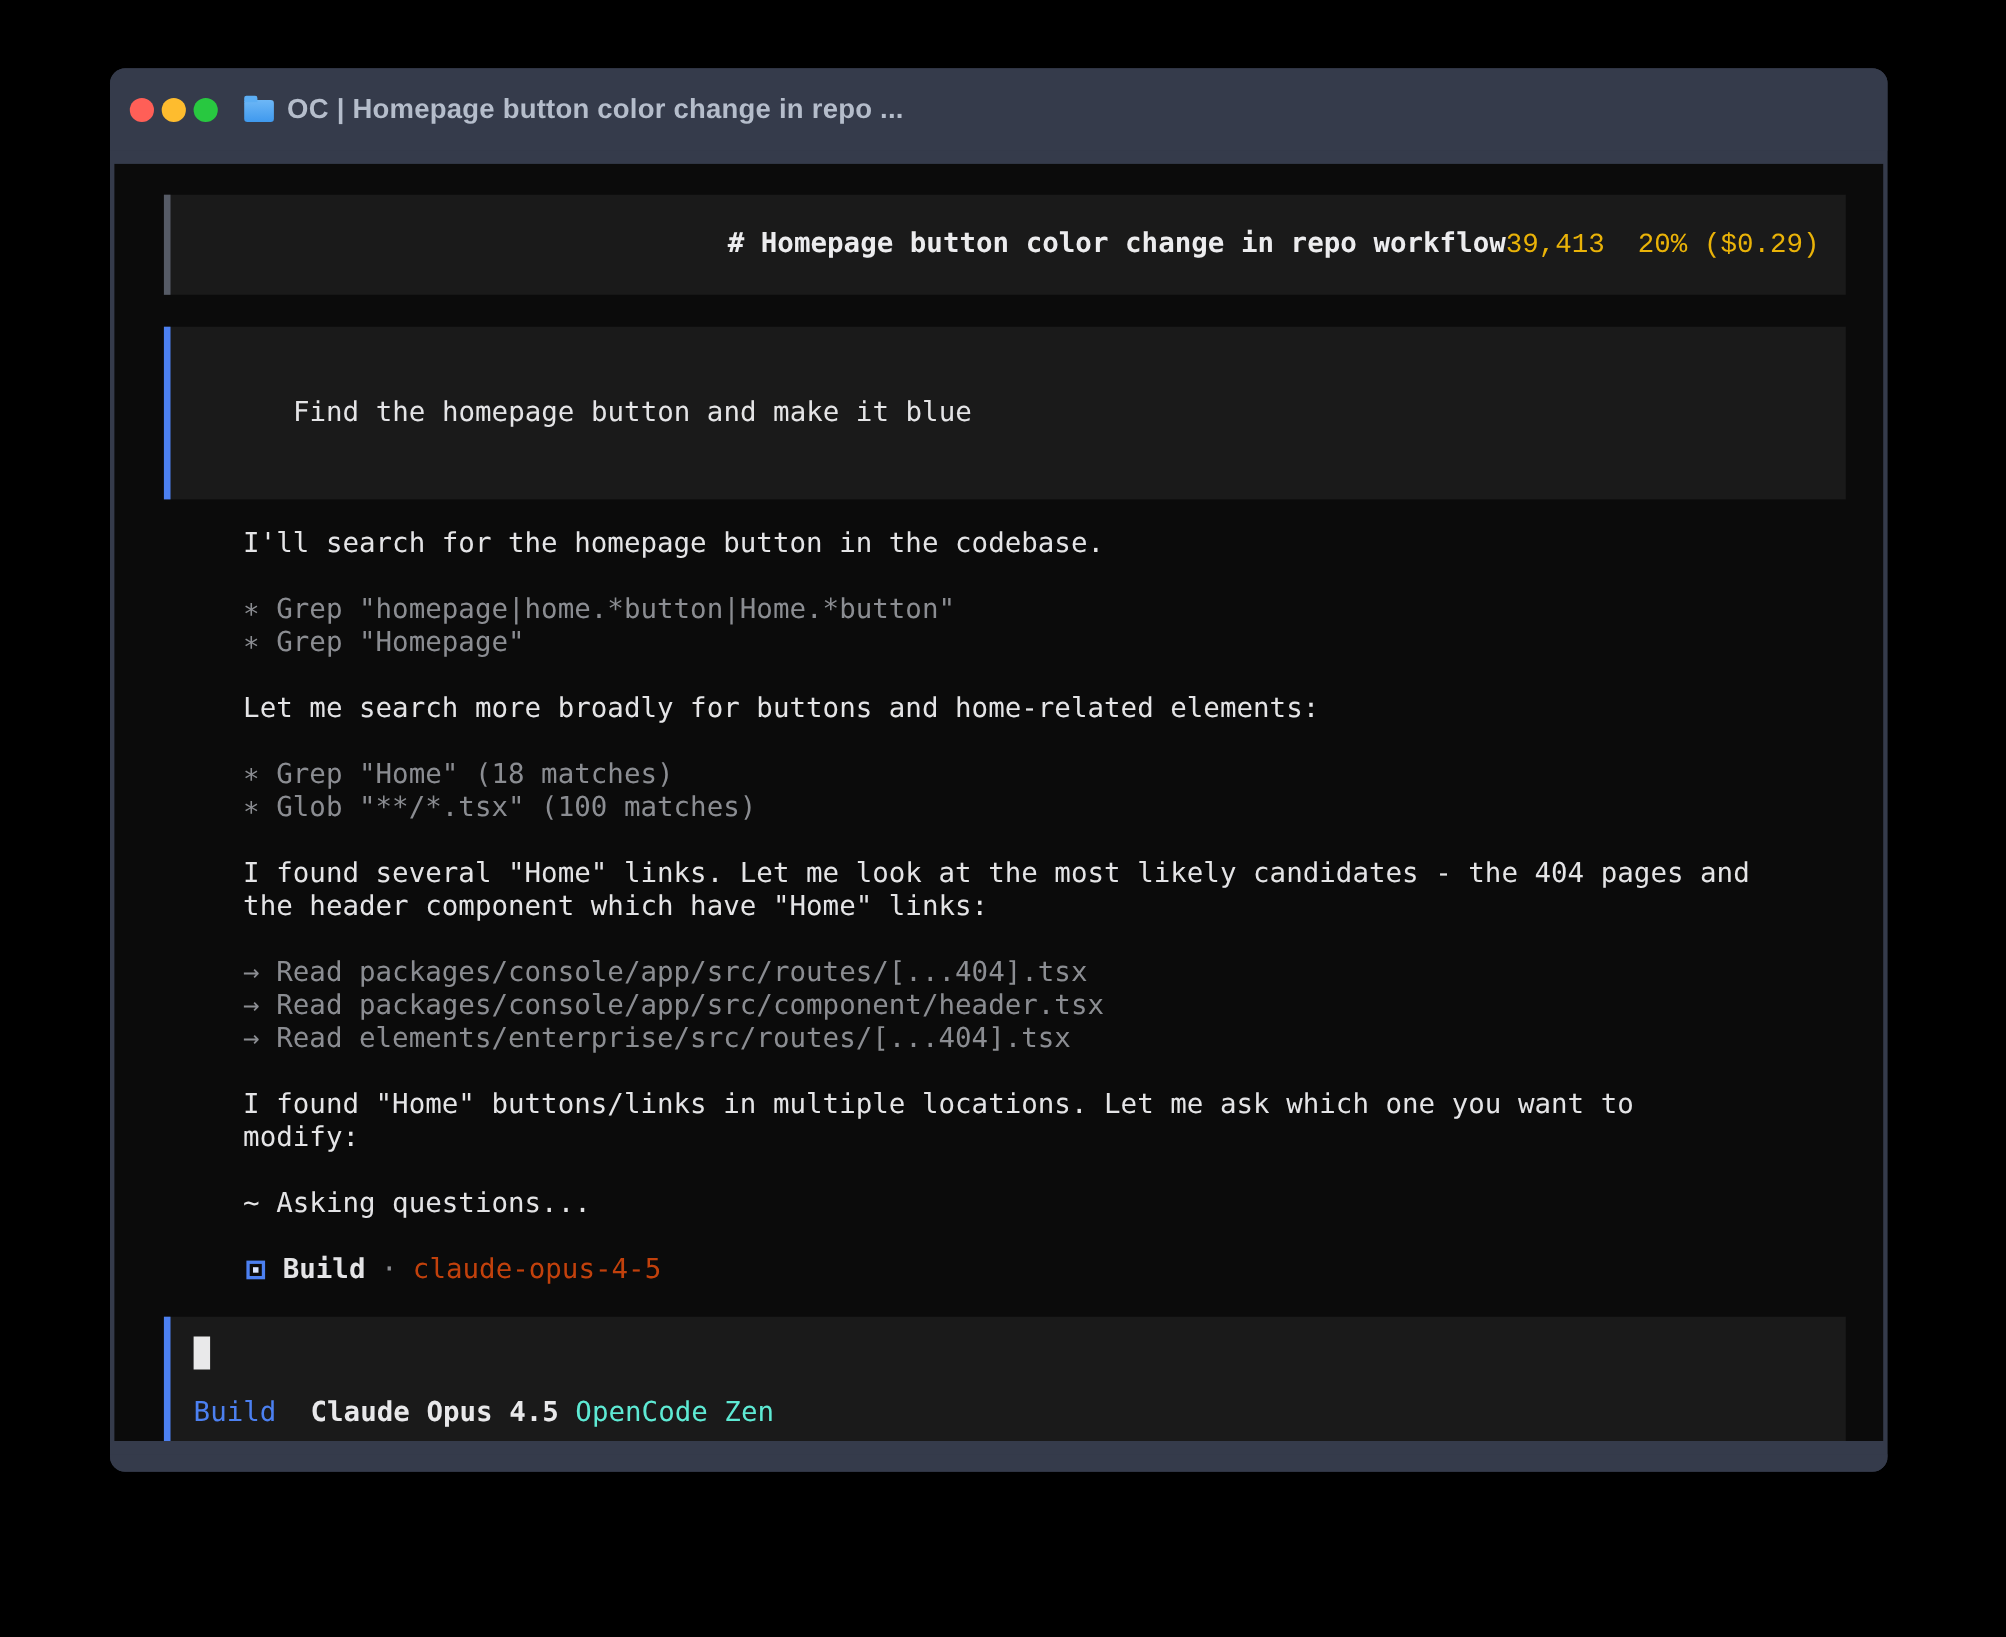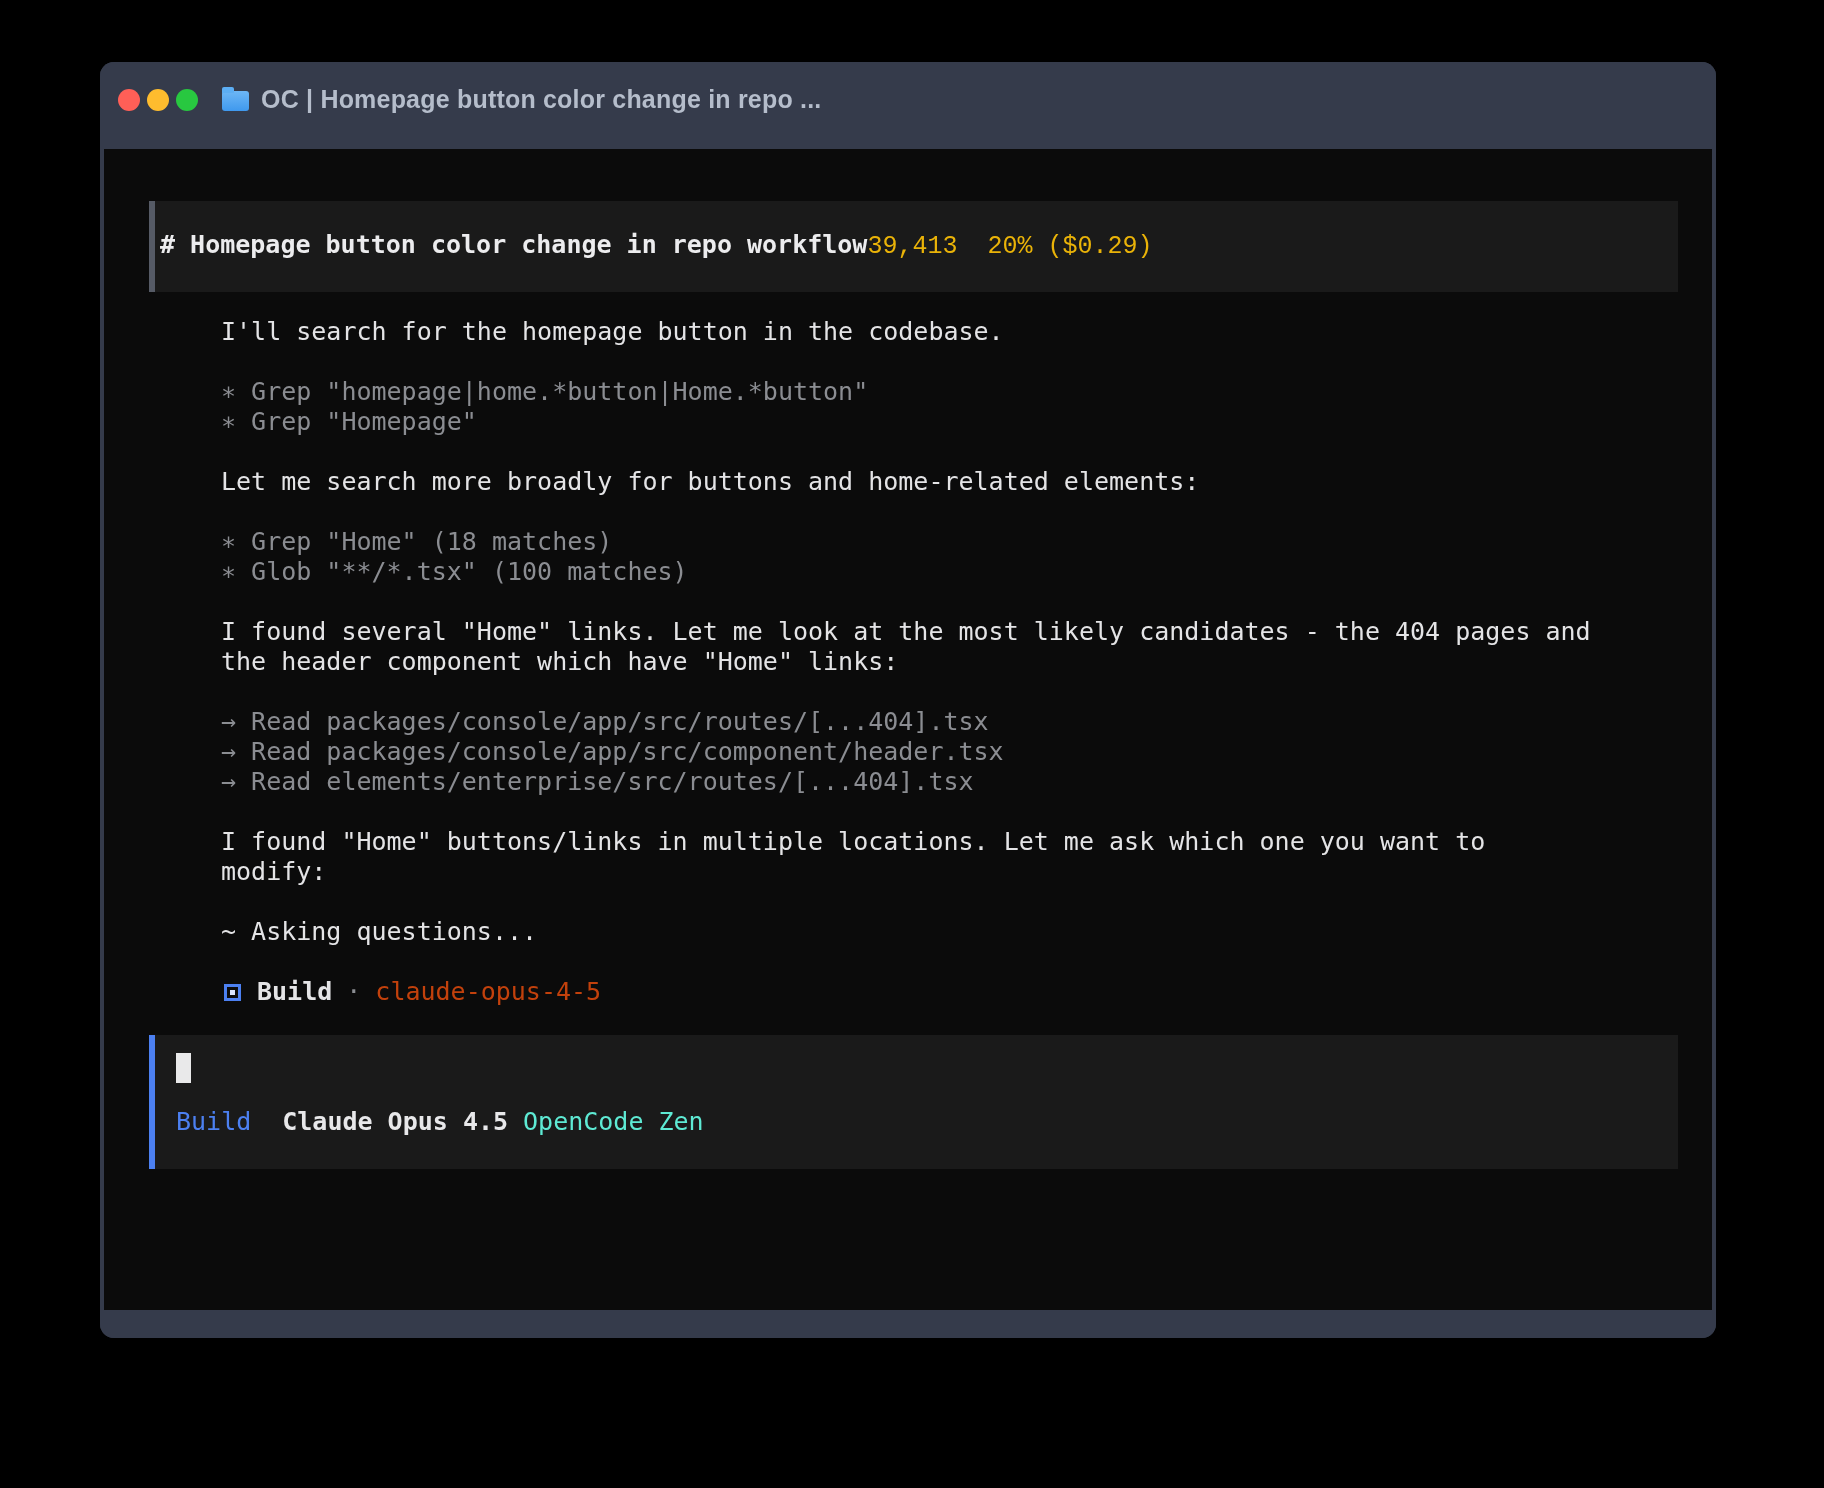--- a/index.html
+++ b/index.html
@@ -33,22 +33,22 @@
     flex:1 1 auto; margin:0 4px; background:#0b0b0b;
     font-size:25px; line-height:30px; color:#e4e4e6; overflow:hidden;
   }
   .wfooter { height:16px; flex:0 0 auto; background:#353b4b; }
 
   
   .panel { background:#1a1a1a; margin-left:45px; margin-right:34px; }
   .panel.gray-edge { border-left:6px solid #565b66; }
   .panel.blue-edge { border-left:6px solid #4c80f1; }
 
-  .session-header { margin-top:52px; padding:29px 24px 30px 5px;
-    display:flex; justify-content:flex-start; align-items:baseline; }
+  .session-header { margin-top:28px; padding:29px 24px 30px 21px;
+    display:flex; justify-content:flex-end; align-items:baseline; }
   .session-header .stitle { font-weight:bold; color:#ececee; white-space:pre; }
   .session-header .smeta { color:#eab308; white-space:pre;font-family:Liberation Mono, monospace; }
   .session-header .smeta .tokens { margin-right:30px; }
 
   .user-msg { margin-top:29px; padding:33px 24px 34px 21px; color:#e4e4e6; white-space:pre; }
 
   
   .conversation { margin:25px 112px 0 117px; max-width:1502px; }
   .line { min-height:30px; white-space:pre-wrap; }
   .line.text  { color:#e4e4e6; }
@@ -88,20 +88,23 @@
     </div>
   </div>
 
   <div class="content">
 
     <div class="panel gray-edge session-header">
       <span class="stitle"># Homepage button color change in repo workflow</span>
       <span class="smeta"><span class="tokens">39,413</span><span>20% ($0.29)</span></span>
     </div>
 
+    <div class="panel blue-edge user-msg">
+      <span>Find the homepage button and make it blue</span>
+    </div>
 
     <div class="conversation">
 
         <div class="line text"><span>I'll search for the homepage button in the codebase.</span></div>
 
         <div class="line blank"><span></span></div>
 
         <div class="line tool"><span>∗ Grep "homepage|home.*button|Home.*button"</span></div>
 
         <div class="line tool"><span>∗ Grep "Homepage"</span></div>

